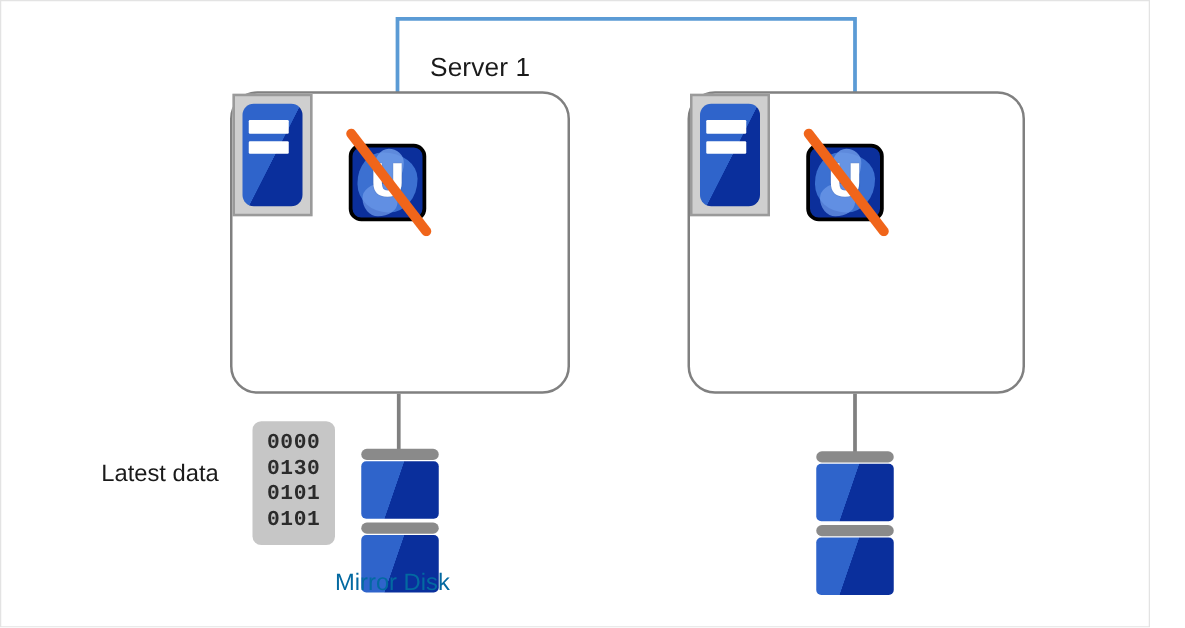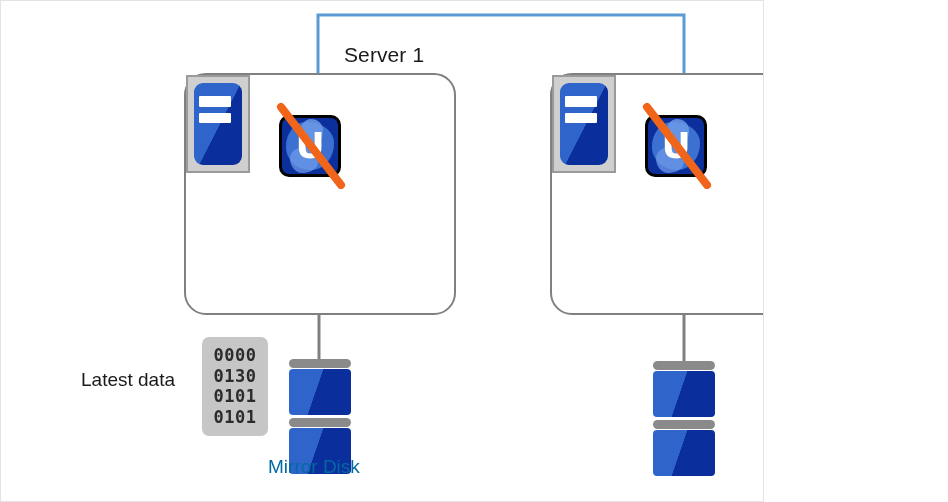--- a/index.html
+++ b/index.html
@@ -6,21 +6,21 @@
   html, body {
     margin: 0;
     padding: 0;
     background: #ffffff;
   }
   body {
     font-family: "Liberation Sans", "DejaVu Sans", sans-serif;
   }
   #canvas {
     position: relative;
-    width: 764px;
+    width: 920px;
     height: 502px;
     background: #ffffff;
     border: 1px solid #e3e3e3;
     box-sizing: border-box;
     overflow: hidden;
   }
 
   
   .net-link {
     position: absolute;
@@ -191,21 +191,21 @@
     padding: 8px 6px;
     box-sizing: border-box;
     font-family: "DejaVu Sans Mono", "Liberation Mono", monospace;
     font-size: 17px;
     font-weight: bold;
     color: #2b2b2b;
     line-height: 1.22;
     text-align: center;
     letter-spacing: .5px;
   }
-  .binary-row { white-space: pre; }
+  .binary-row { white-space: pre; font-family: Liberation Mono, monospace; }
 
   .latest-label {
     position: absolute;
     font-size: 19px;
     color: #1a1a1a;
     white-space: nowrap;
   }
 </style>
 </head>
 <body>

